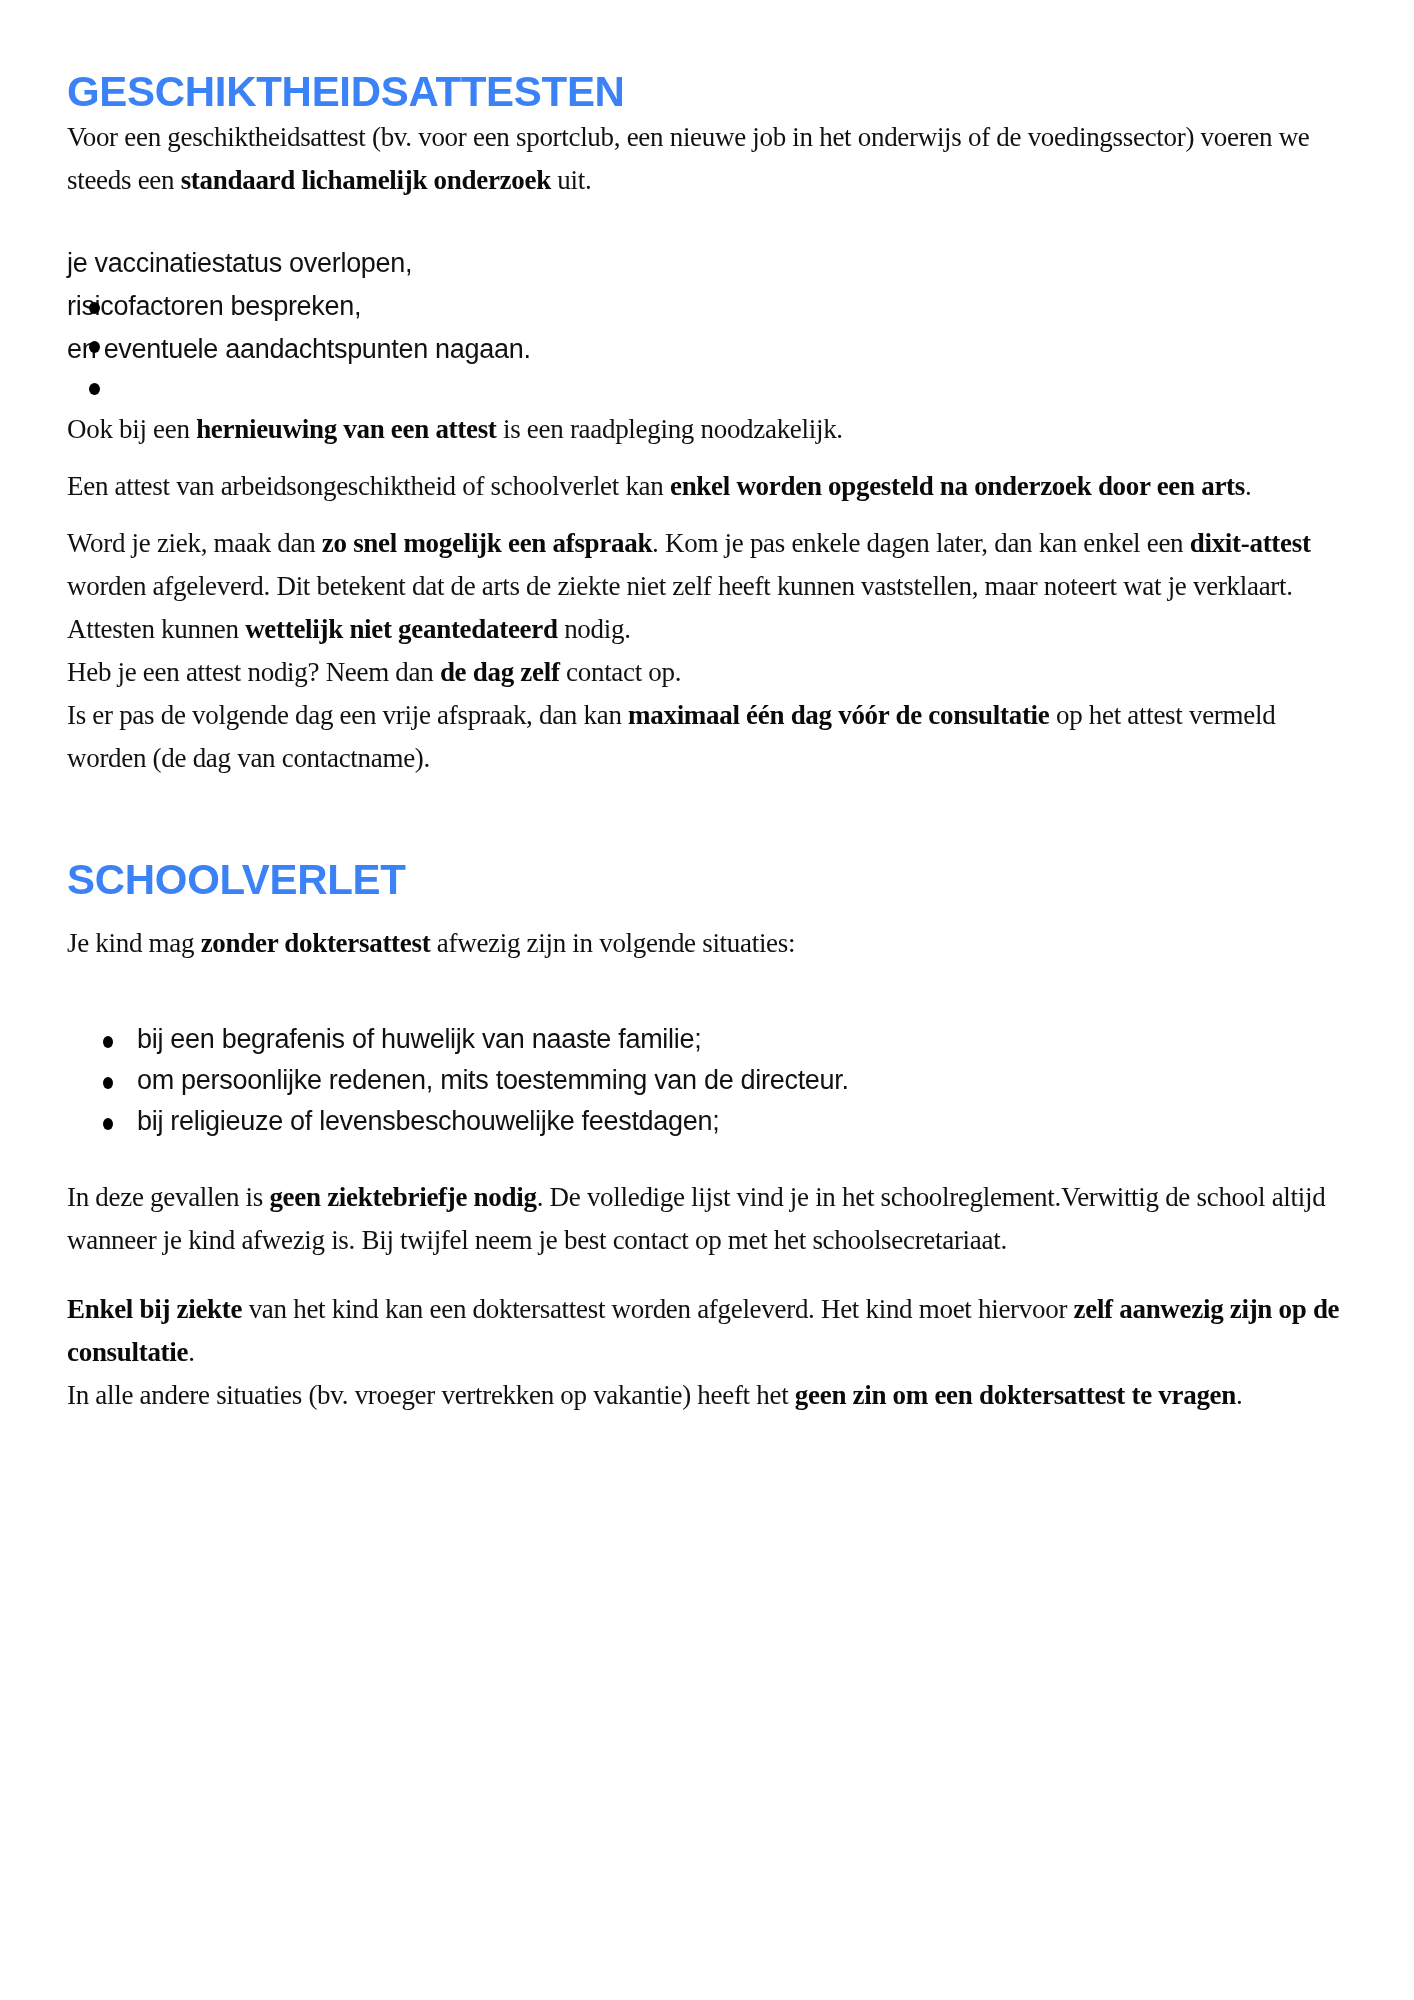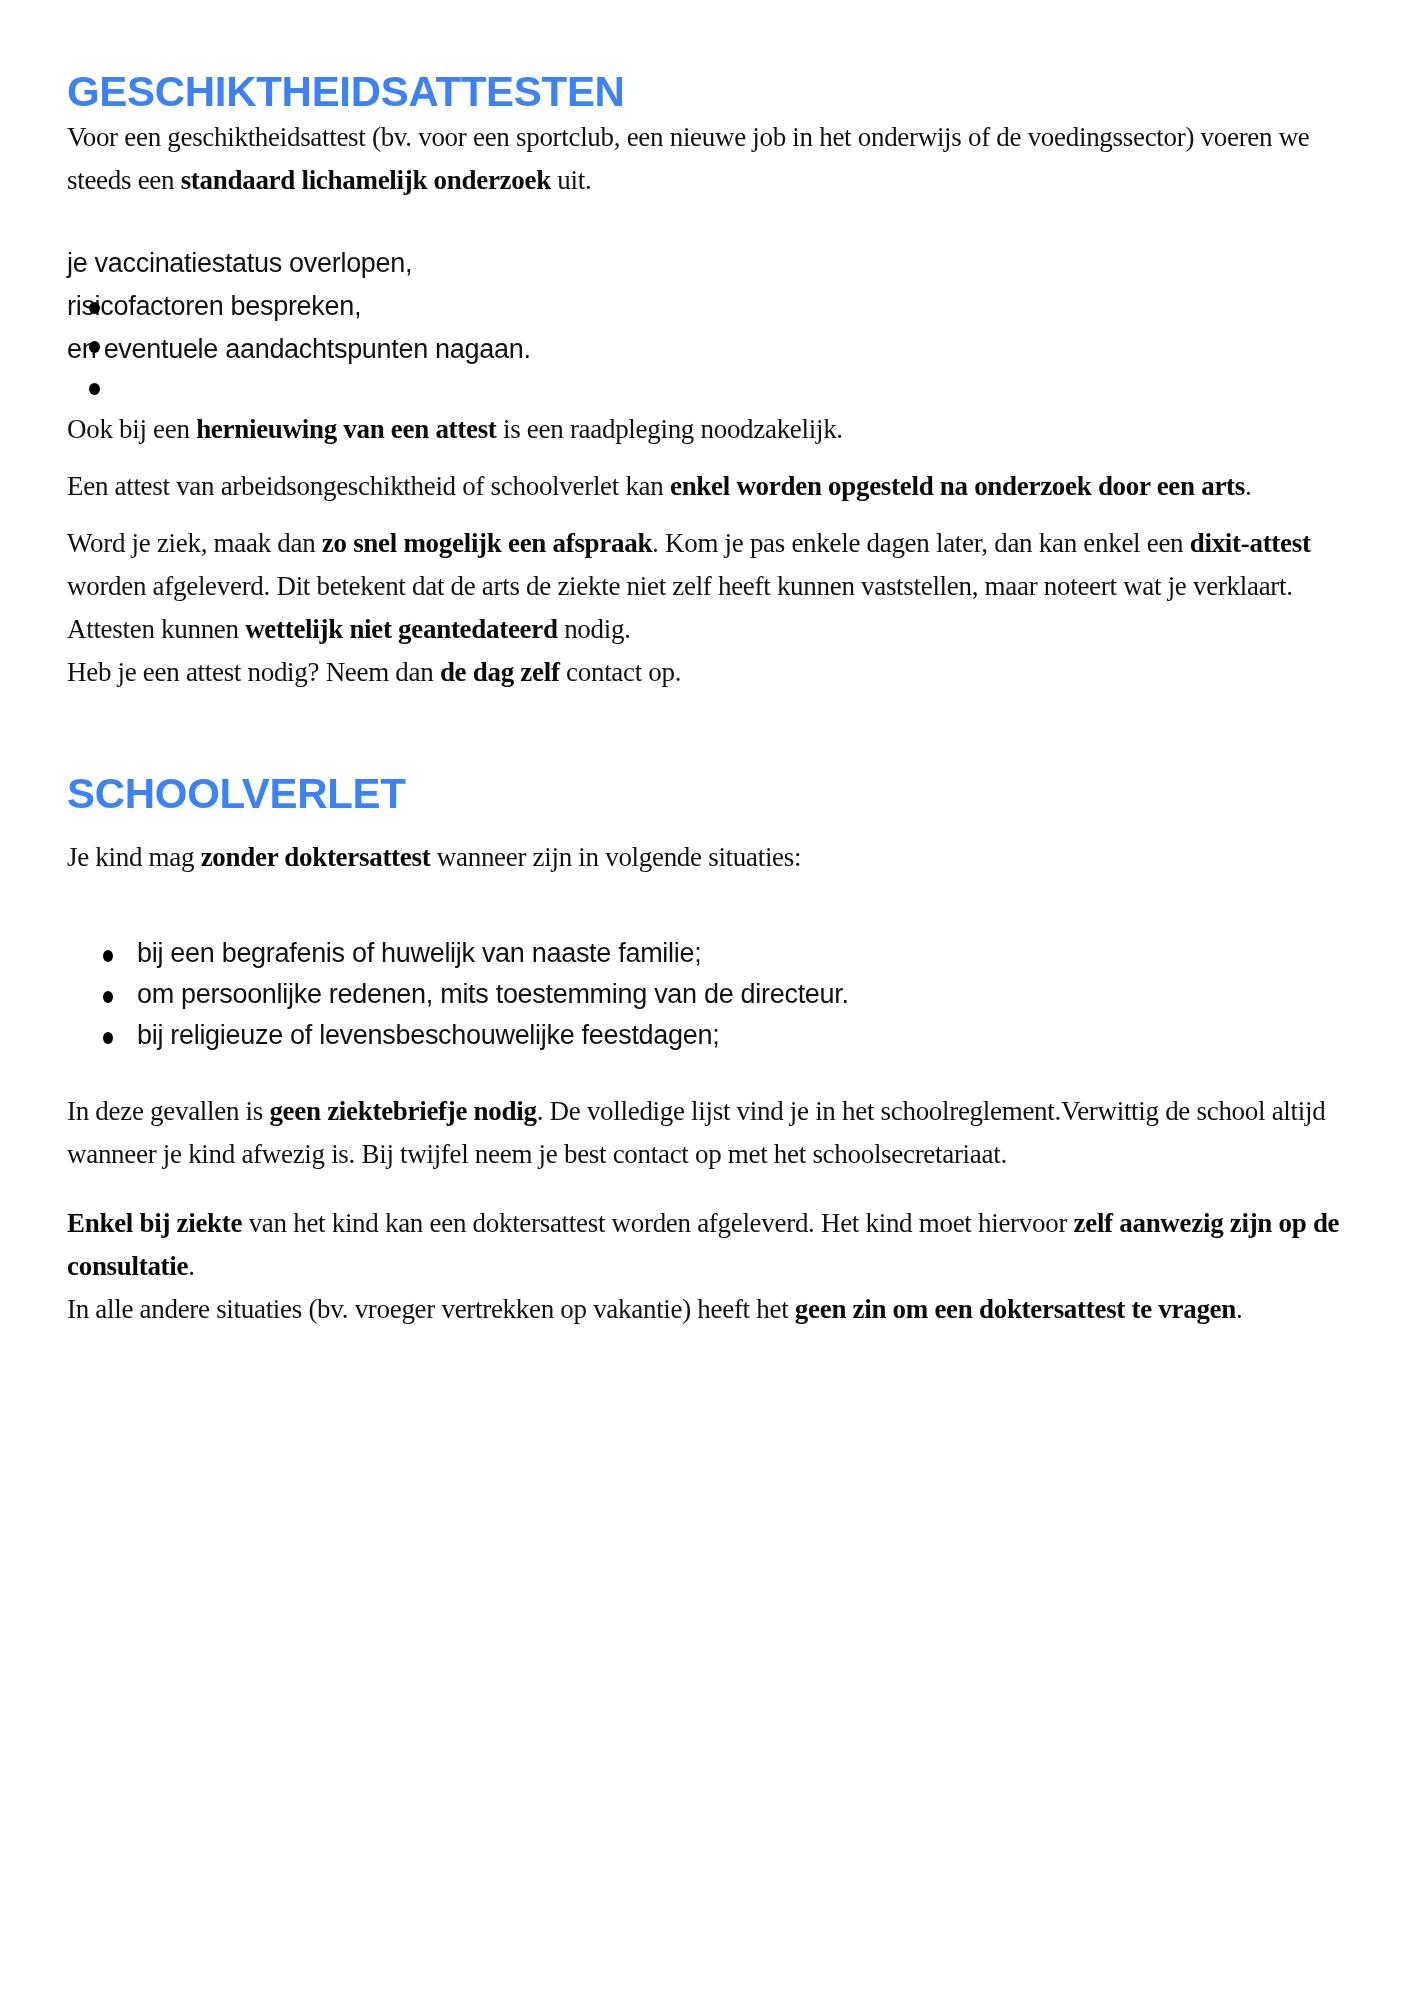--- a/index.html
+++ b/index.html
@@ -54,28 +54,29 @@
     <p><span>Ook bij een </span><b>hernieuwing van een attest</b><span> is een raadpleging noodzakelijk.</span></p>
   </section>
 
   <div style="height:20px;"></div>
 
   <section>
     <p style="margin-top:-6px;"><span>Een attest van arbeidsongeschiktheid of schoolverlet kan </span><b>enkel worden opgesteld na onderzoek door een arts</b><span>.</span></p>
     <div class="gap-s"></div>
     <p><span>Word je ziek, maak dan </span><b>zo snel mogelijk een afspraak</b><span>. Kom je pas enkele dagen later, dan kan enkel een </span><b>dixit-attest</b><span> worden afgeleverd. Dit betekent dat de arts de ziekte niet zelf heeft kunnen vaststellen, maar noteert wat je verklaart. Attesten kunnen </span><b>wettelijk niet geantedateerd</b><span> nodig.</span></p>
     <p><span>Heb je een attest nodig? Neem dan </span><b>de dag zelf</b><span> contact op.</span></p>
+    <p><span>Is er pas de volgende dag een vrije afspraak, dan kan </span><b>maximaal één dag vóór de consultatie</b><span> op het attest vermeld worden (de dag van contactname).</span></p>
   </section>
 
   <div style="height:70px;"></div>
 
   <section>
     <h1>SCHOOLVERLET</h1>
     <div style="height:12px;"></div>
-    <p><span>Je kind mag </span><b>zonder doktersattest</b><span> wanneer zijn in volgende situaties:</span></p>
+    <p><span>Je kind mag </span><b>zonder doktersattest</b><span> afwezig zijn in volgende situaties:</span></p>
     <div style="height:42px;"></div>
     <ul class="list">
       <li><span class="dot"></span><span>bij een begrafenis of huwelijk van naaste familie;</span></li>
       <li><span class="dot"></span><span>om persoonlijke redenen, mits toestemming van de directeur.</span></li>
       <li><span class="dot"></span><span>bij religieuze of levensbeschouwelijke feestdagen;</span></li>
     </ul>
     <div style="height:22px;"></div>
     <p><span>In deze gevallen is </span><b>geen ziektebriefje nodig</b><span>. De volledige lijst vind je in het schoolreglement.Verwittig de school altijd wanneer je kind afwezig is. Bij twijfel neem je best contact op met het schoolsecretariaat.</span></p>
     <div style="height:26px;"></div>
     <p><b>Enkel bij ziekte</b><span> van het kind kan een doktersattest worden afgeleverd. Het kind moet hiervoor </span><b>zelf aanwezig zijn op de consultatie</b><span>.</span></p>

